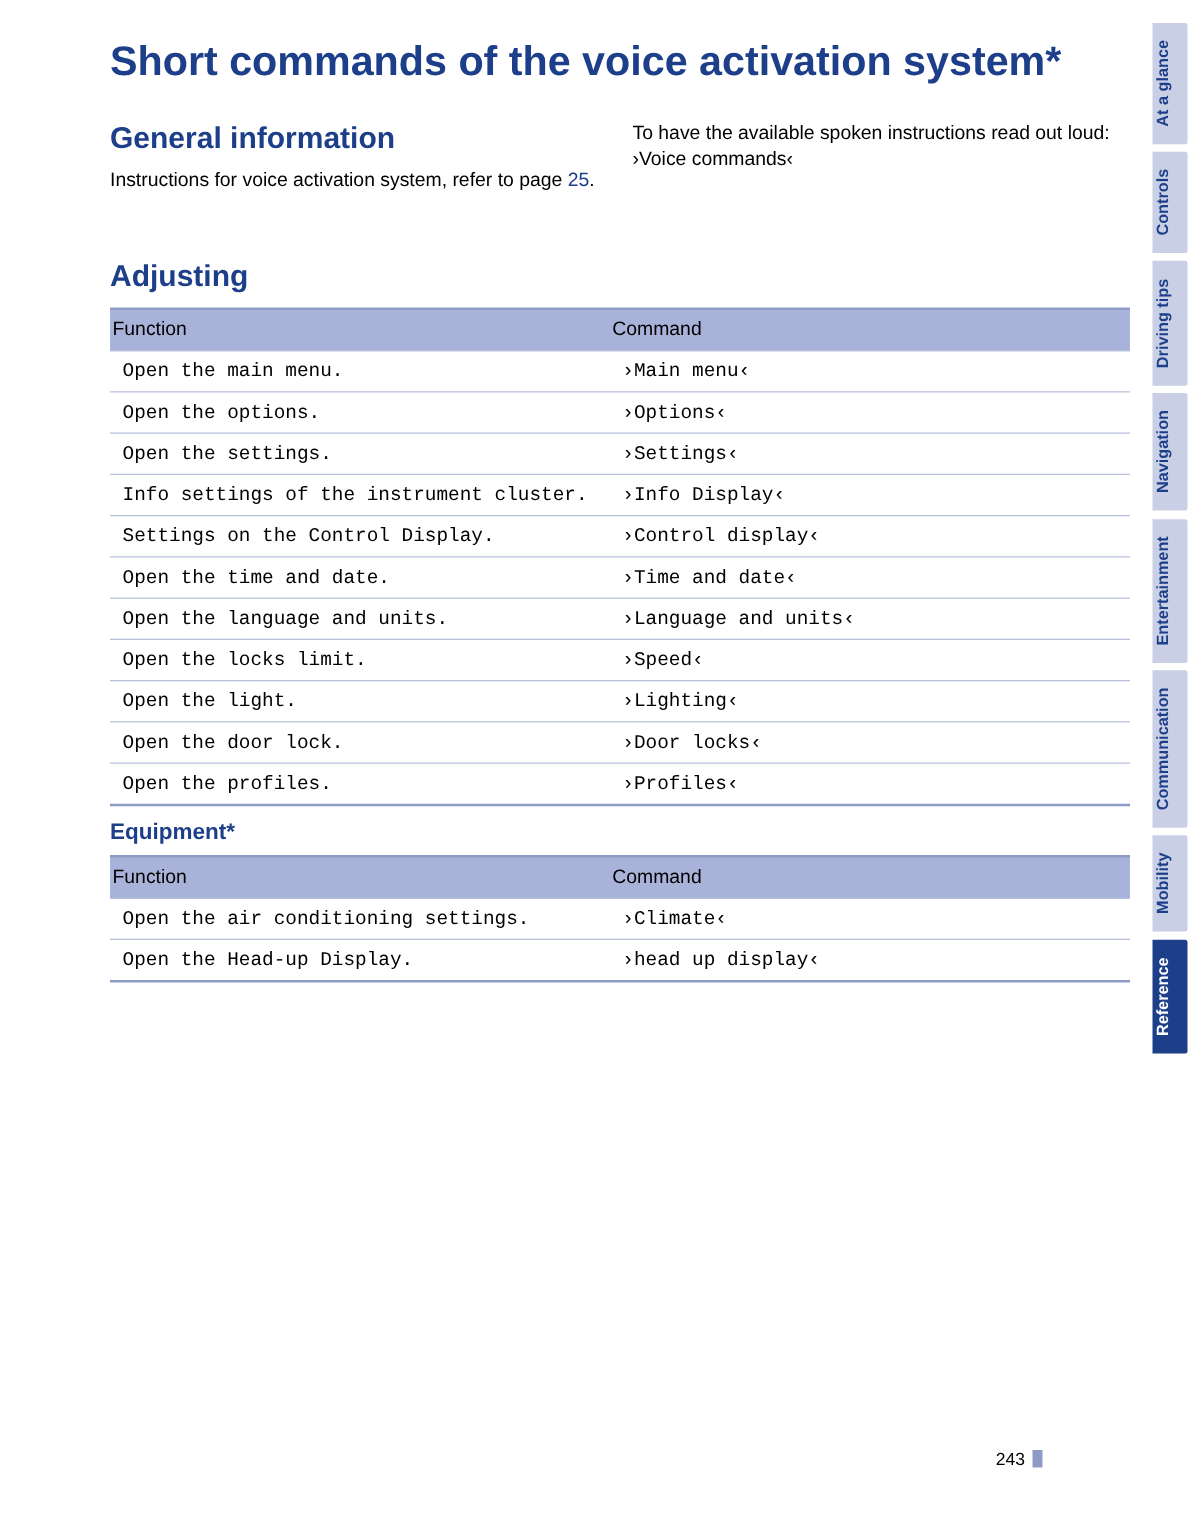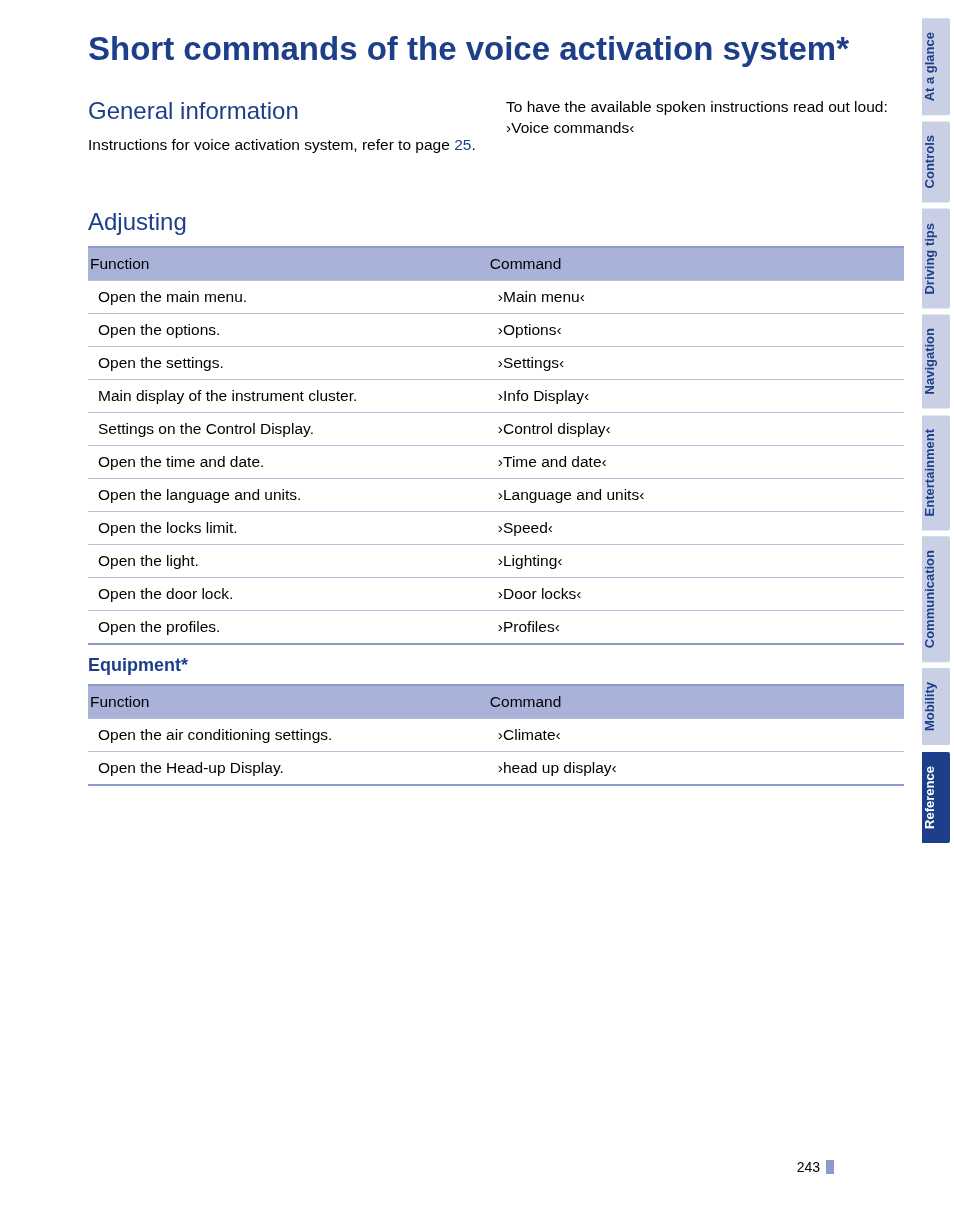--- a/index.html
+++ b/index.html
@@ -53,21 +53,21 @@
     line-height: 1.25;
   }
   .two-col {
     display: flex;
     gap: 20px;
   }
   .col { flex: 1; }
   h2.section {
     color: #1d3f8a;
     font-size: 24px;
-    font-weight: normal;
+    font-weight: bold;
     margin: 0 0 10px 0;
   }
   p.body {
     font-size: 15.5px;
     line-height: 1.35;
     margin: 0 0 10px 0;
     color: #000;
   }
   .pagelink { color: #1d3f8a; }
   h3.sub {
@@ -87,20 +87,21 @@
     background: #a9b3da;
     text-align: left;
     font-weight: normal;
     padding: 7px 2px;
     color: #000;
   }
   table.cmd td {
     padding: 7px 10px;
     border-top: 1px solid #b6bedc;
     color: #000;
+    font-family: Liberation Mono, monospace;
   }
   table.cmd th:first-child, table.cmd td:first-child { width: 49%; }
   .footer {
     position: absolute;
     bottom: 14px;
     left: 0;
     width: 100%;
     text-align: center;
     font-size: 14px;
     color: #000;
@@ -157,21 +158,21 @@
           </tr>
           <tr>
             <td>Open the options.</td>
             <td>›Options‹</td>
           </tr>
           <tr>
             <td>Open the settings.</td>
             <td>›Settings‹</td>
           </tr>
           <tr>
-            <td>Main display of the instrument cluster.</td>
+            <td>Info settings of the instrument cluster.</td>
             <td>›Info Display‹</td>
           </tr>
           <tr>
             <td>Settings on the Control Display.</td>
             <td>›Control display‹</td>
           </tr>
           <tr>
             <td>Open the time and date.</td>
             <td>›Time and date‹</td>
           </tr>

